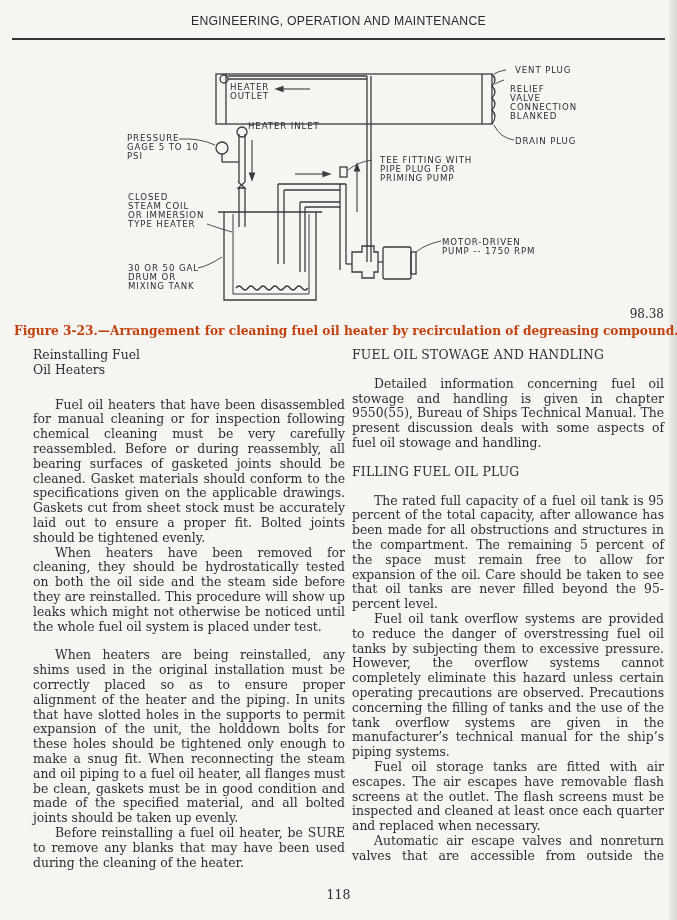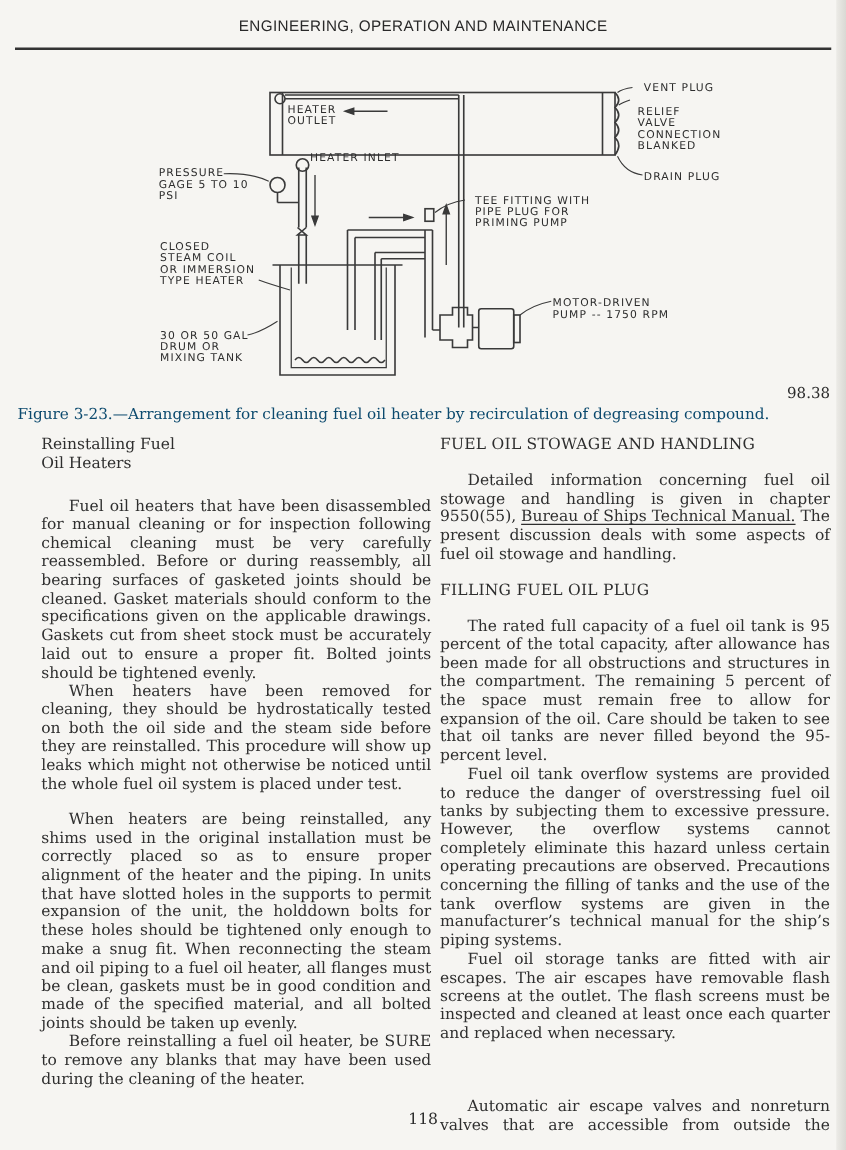--- a/index.html
+++ b/index.html
@@ -6,33 +6,33 @@
     html, body { width: 677px; height: 920px; background: #f4f3f0; overflow: hidden; }
     body { position: relative; font-family: "DejaVu Serif", "Liberation Serif", serif; color: #2a2a2a; }
     .page { position: absolute; left: 0; top: 0; width: 677px; height: 920px; background: #f6f5f2; }
     .bleed { position: absolute; right: 0; top: 0; width: 8px; height: 920px; background: linear-gradient(to right, #ecebe7, #d9d8d3); }
     .header { position: absolute; left: 0; width: 677px; top: 14px; text-align: center; font-size: 12.2px; letter-spacing: 0.3px; color: #2a2a2a; font-family: Liberation Sans, sans-serif; }
     .rule { position: absolute; left: 12px; width: 653px; top: 38px; height: 1.5px; background: #333; }
     .figure { position: absolute; left: 100px; top: 52px; width: 540px; height: 255px; }
     .figure svg { width: 100%; height: 100%; }
     .fig-label { font-family: "DejaVu Sans", "Liberation Sans", sans-serif; font-size: 8.6px; letter-spacing: 0.9px; fill: #2d2d2d; }
     .fig-id { position: absolute; right: 13px; top: 307px; font-size: 12px; color: #2b2b2b; text-align: right; }
-    .caption { position: absolute; left: 14px; top: 324px; font-size: 12.2px; color: #0c4a6e; white-space: nowrap; }
+    .caption { position: absolute; left: 14px; top: 324px; font-size: 12.2px; color: #c2410c; white-space: nowrap; font-weight: bold; }
     .col { position: absolute; top: 348px; width: 312px; font-size: 12.4px; line-height: 14.8px; color: #2e2e2e; }
     .col.left { left: 21px; margin-left: 12px; }
     .col.right { left: 352px; }
     .col p { text-align: justify; text-indent: 22px; }
     .subhead { text-indent: 0 !important; text-align: left !important; }
     .centerhead { text-align: center; letter-spacing: 0.2px; }
     .sechead { letter-spacing: 0.2px; }
     .gap-sm { height: 14px; }
     .gap-md { height: 20px; }
-    .uline { text-decoration: underline; text-underline-offset: 2px; }
+    .uline { text-underline-offset: 2px; }
     .pageno { position: absolute; left: 0; width: 677px; top: 887px; text-align: center; font-size: 12.5px; color: #2a2a2a; }
-    .nowrapline { text-align-last: justify; margin-top: 44px; }
+    .nowrapline { text-align-last: justify; }
   </style>
 </head>
 <body>
 
 <div class="page">
   <div class="bleed"></div>
 
   <div class="header">ENGINEERING, OPERATION AND MAINTENANCE</div>
   <div class="rule"></div>
 

